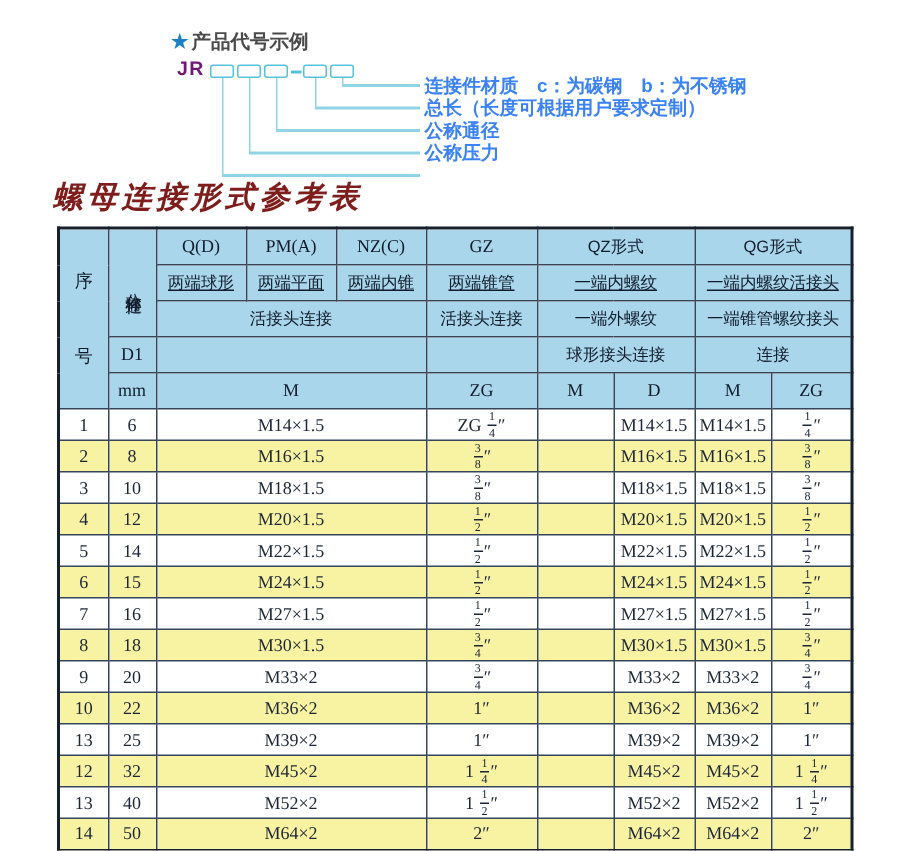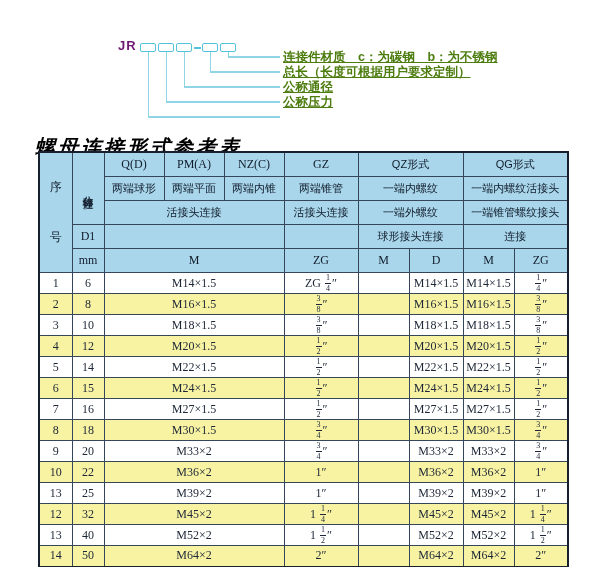--- a/index.html
+++ b/index.html
@@ -7,50 +7,53 @@
   .page { position:relative; width:600px; height:567px; background:#fff; overflow:hidden; }
 
   
   .diag-heading { position:absolute; left:114px; top:19px; font-size:13px; font-weight:bold; color:#4a4a4a; white-space:nowrap; }
   .diag-heading .star { color:var(--star-blue,#1d7fc4); margin-right:2px; font-size:13px; }
   .jr { position:absolute; left:118px; top:38px; font-size:13px; font-weight:bold; color:#701a75; letter-spacing:1px; }
   .code-box { position:absolute; top:43px; width:16px; height:9px; border:1.5px solid var(--diagram-teal,#56c3dc); border-radius:2px; background:#fff; }
   .code-dash { position:absolute; top:46.5px; left:194px; width:7px; height:2px; background:var(--diagram-teal,#56c3dc); }
   .conn-v { position:absolute; width:1.5px; background:var(--connector-teal,#8fd5e5); }
   .conn-h { position:absolute; height:1.5px; background:var(--connector-teal,#8fd5e5); }
-  .diag-label { position:absolute; left:283px; font-size:12.5px; font-weight:bold; color:#4d7c0f; white-space:nowrap; line-height:14px;text-decoration:underline; }
-
-  
-  .tbl-title { position:absolute; left:35px; top:134px; font-family:"Liberation Serif", serif; font-weight:bold; font-style:italic; font-size:20px; letter-spacing:3px; color:#000000; }
+  .diag-label { position:absolute; left:283px; font-size:12.5px; font-weight:bold; color:#3b82f6; white-space:nowrap; line-height:14px; }
+
+  
+  .tbl-title { position:absolute; left:35px; top:118px; font-family:"Liberation Serif", serif; font-weight:bold; font-style:italic; font-size:20px; letter-spacing:3px; color:#7f1d1d; }
 
   
   table { position:absolute; left:38px; top:151px; width:529px; border-collapse:collapse; table-layout:fixed; border:2px solid #16202e; }
   th, td { border:1px solid #35465a; overflow:hidden; }
   thead th { background:var(--header-blue,#a9d6ea); font-weight:normal; font-size:11px; color:#101c2c; text-align:center; padding:4px 0; }
   thead tr:nth-child(1) th { height:23px; }
-  thead tr:nth-child(2) th { height:23px; }
+  thead tr:nth-child(2) th { height:23px;text-decoration:underline; }
   thead tr:nth-child(3) th { height:22px; }
   thead tr:nth-child(4) th { height:21px; }
   thead tr:nth-child(5) th { height:17px;text-align:center; }
   .en { font-family:"Liberation Serif", serif; font-size:12px; }
   tbody td { font-family:"Liberation Serif", serif; font-size:12px; text-align:center; color:#1c2636; height:21px; padding:0; background:#fff; }
   tbody tr.alt td { background:var(--row-yellow,#f8f3a3); }
   .seqcol { display:flex; flex-direction:column; justify-content:space-around; align-items:center; height:100px; font-size:12px; }
   .vtext { writing-mode:vertical-rl; text-orientation:upright; margin:0 auto; font-size:11px; line-height:1.1; letter-spacing:1px; }
 
   
   .fr { display:inline-block; text-align:center; vertical-align:-4px; line-height:1; margin:0 1px; }
   .fr .n { display:block; font-size:8px; border-bottom:1px solid #1c2636; padding:0 1px 1px; }
   .fr .d { display:block; font-size:8px; padding-top:1px; }
 </style>
 </head>
 <body>
 
 <div class="page">
 
+  <div class="diag-heading">
+    <span class="star">★</span><span>产品代号示例</span>
+  </div>
   <div class="jr">JR</div>
 
   <div class="code-box" style="left:140px"></div>
   <div class="code-box" style="left:158px"></div>
   <div class="code-box" style="left:176px"></div>
   <div class="code-dash"></div>
   <div class="code-box" style="left:202px"></div>
   <div class="code-box" style="left:220px"></div>
 
   <div class="conn-v" style="left:227.5px;top:52px;height:5px"></div>

